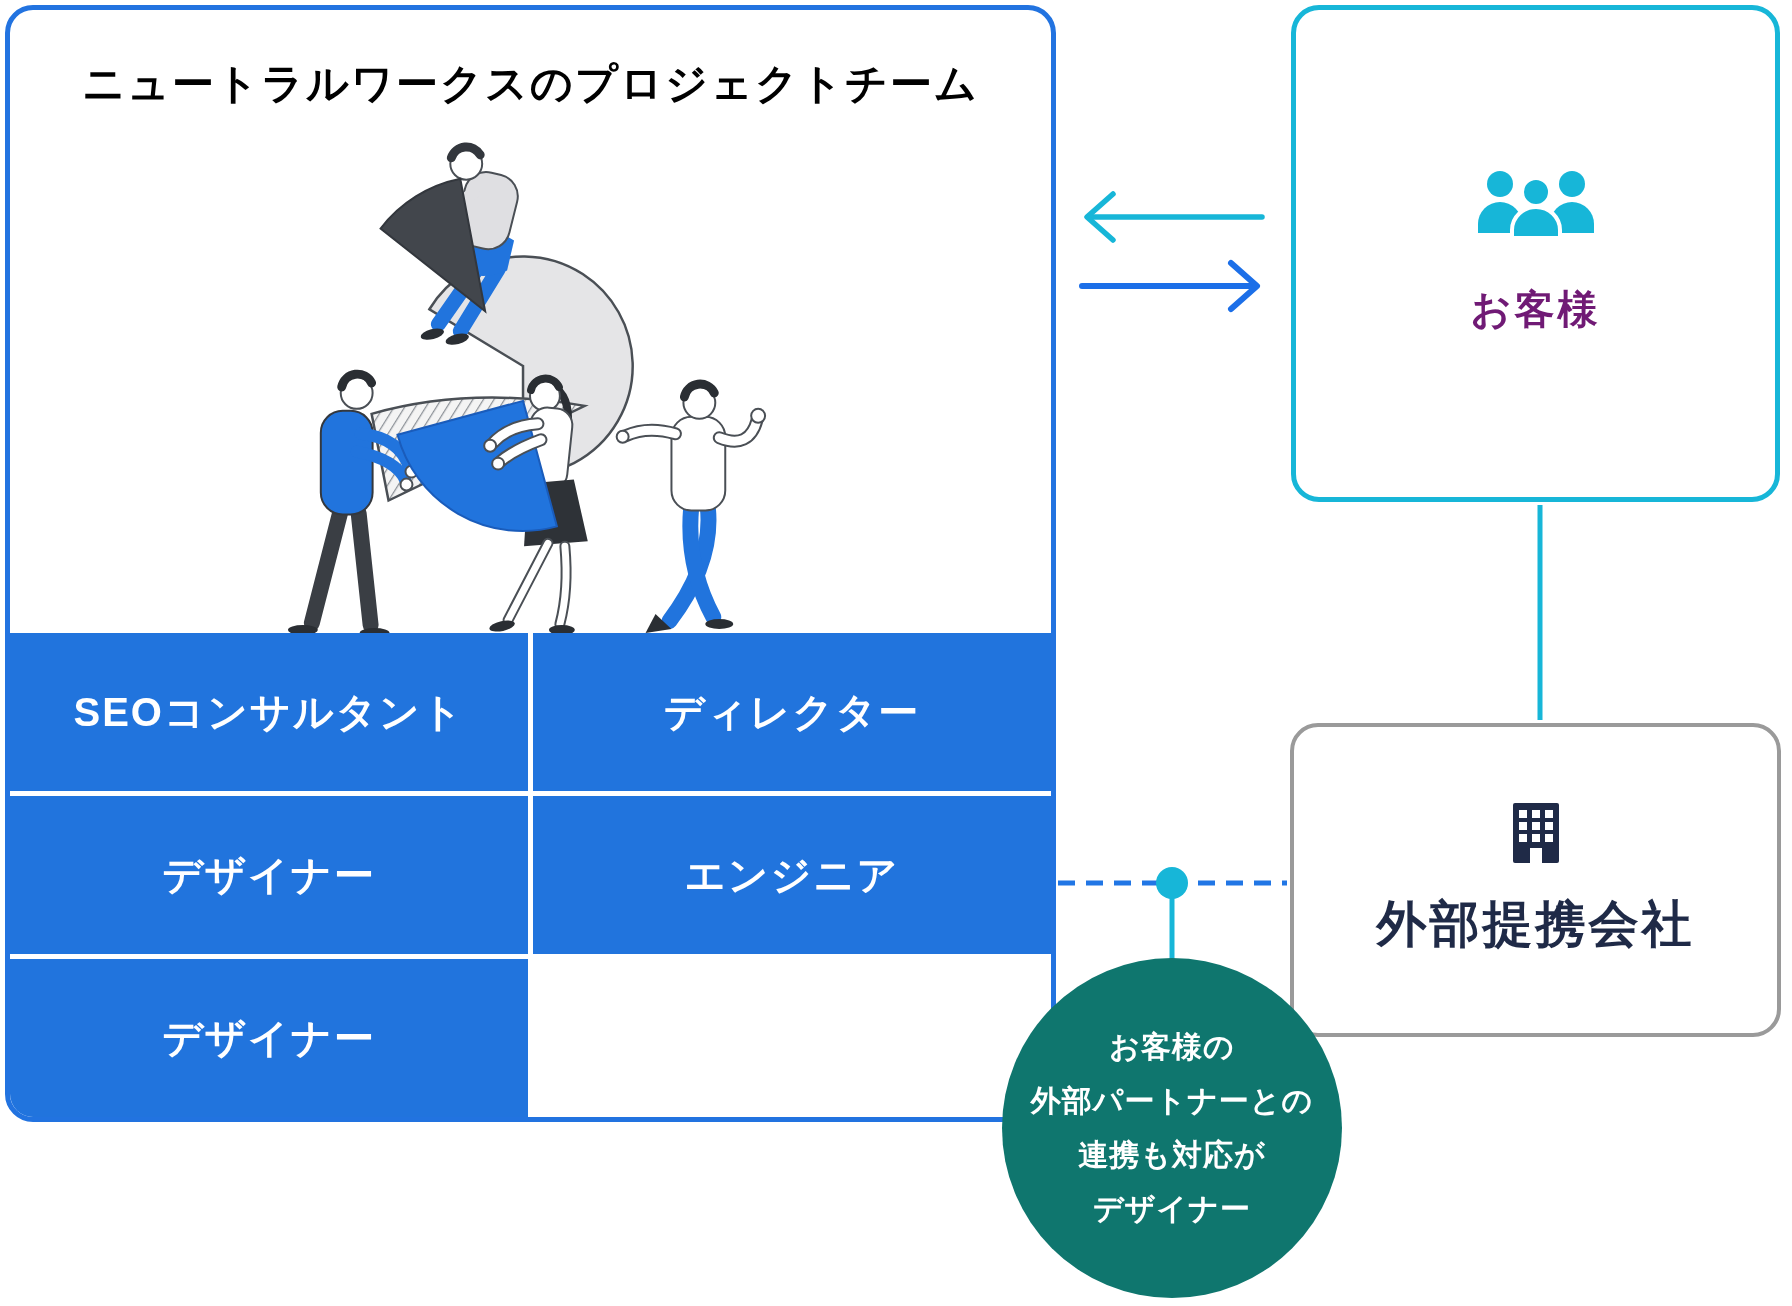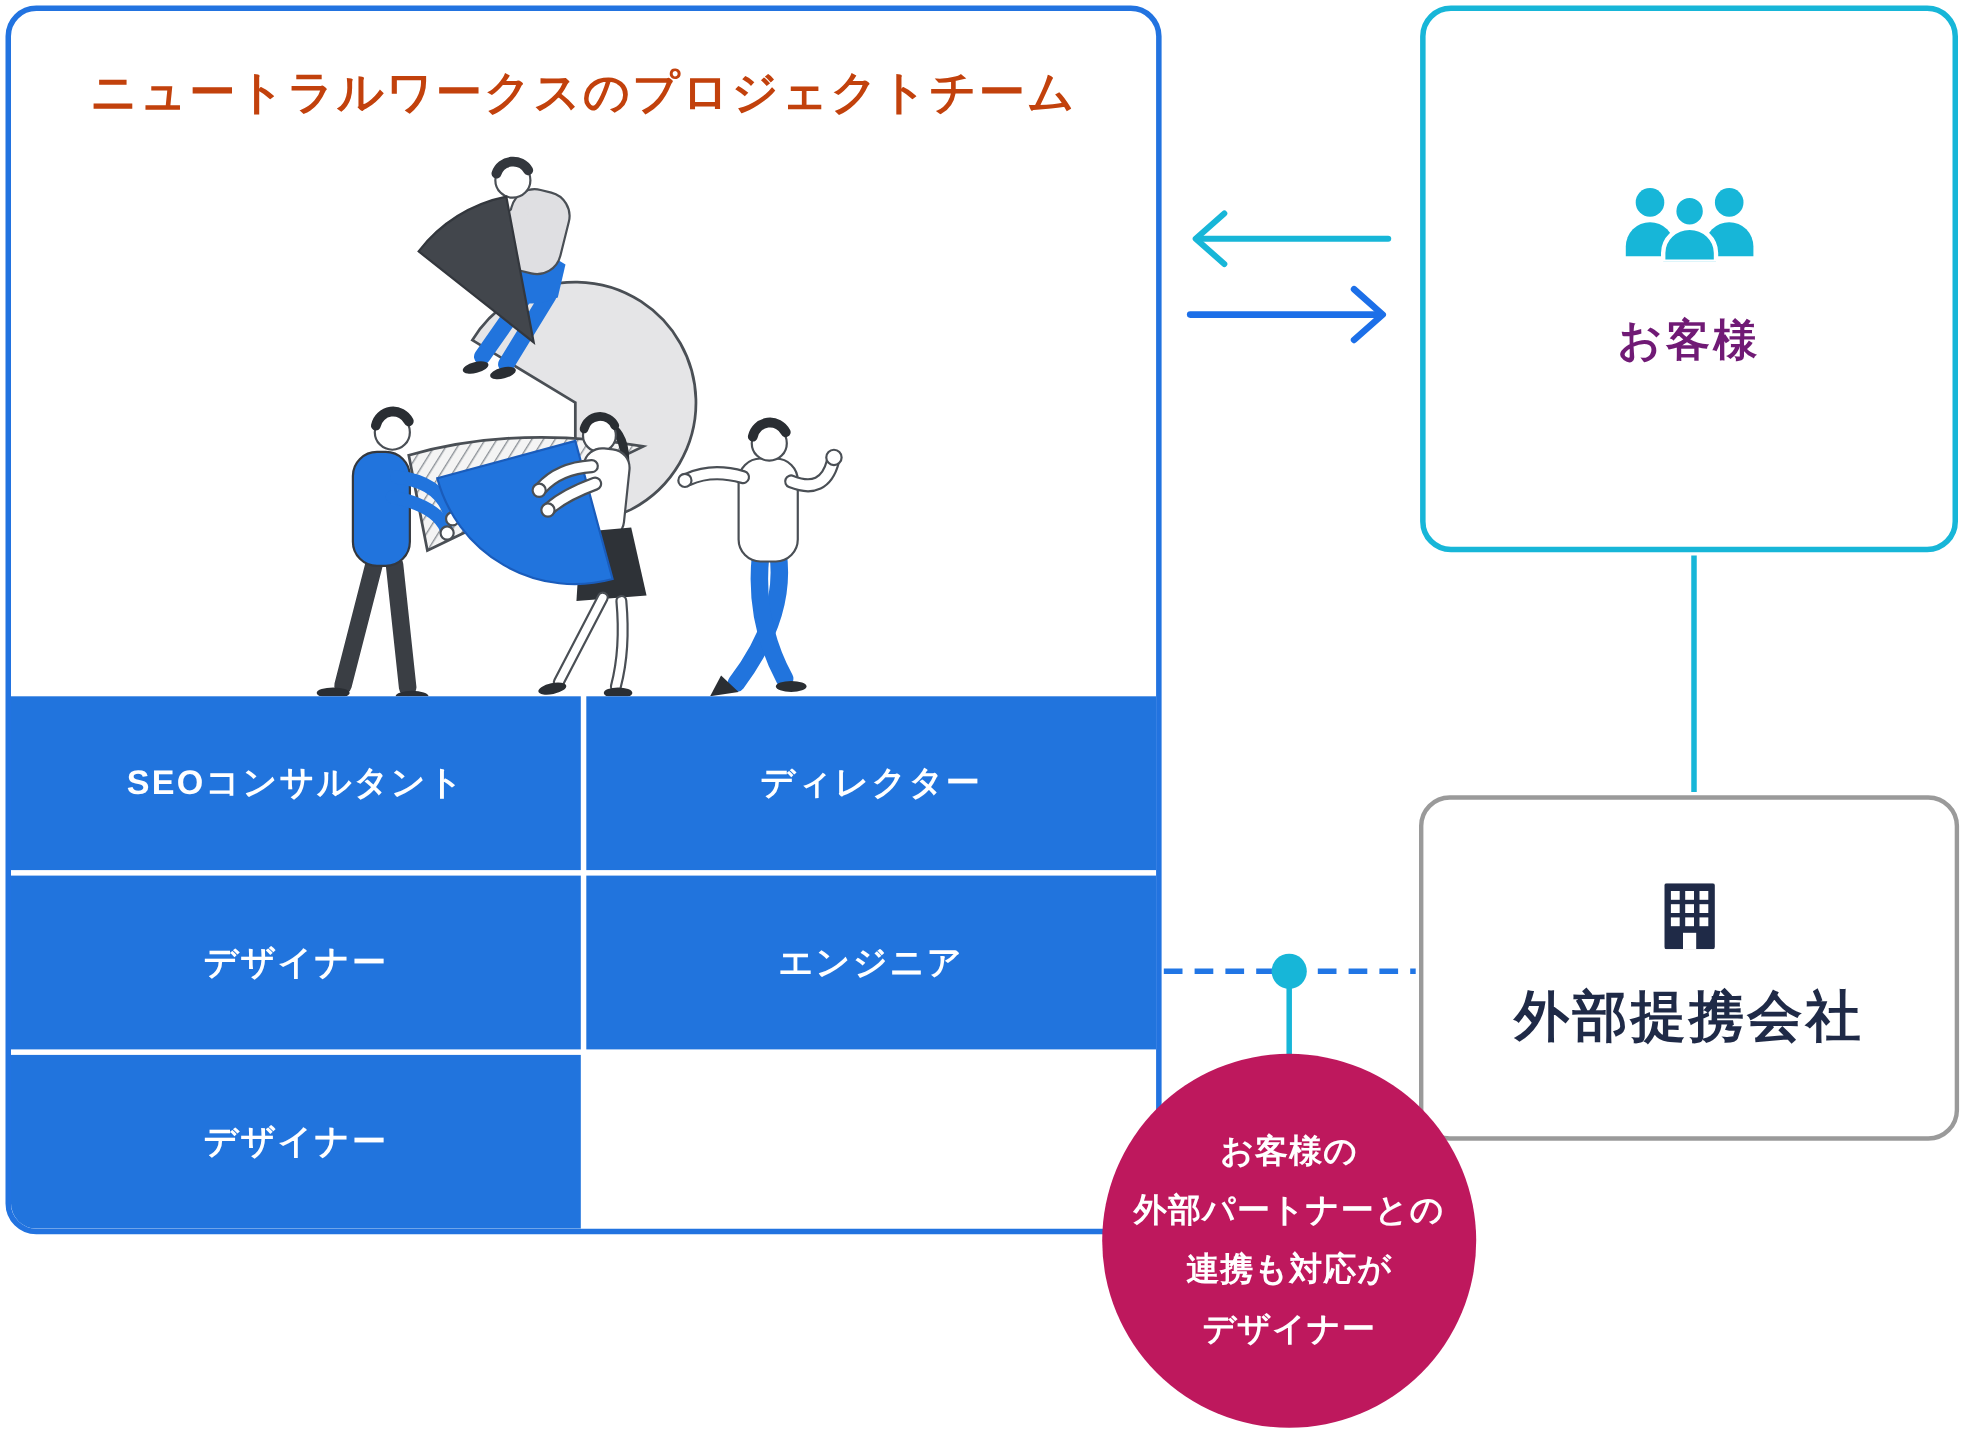--- a/index.html
+++ b/index.html
@@ -10,31 +10,31 @@
   }
   .canvas { position:absolute; left:0; top:0; width:1792px; height:1306px; }
 
   
   .team-box {
     position:absolute; left:5px; top:5px; width:1051px; height:1117px;
     border:5px solid #2273E0; border-radius:28px; background:#ffffff; overflow:hidden;
   }
   .team-title {
     margin-top:46px; text-align:center;
-    font-size:42px; font-weight:bold; color:#c2410c; letter-spacing:2px;
+    font-size:42px; font-weight:bold; color:#000000; letter-spacing:2px;
   }
   .illus { position:absolute; left:0; top:96px; width:1041px; height:527px; }
   .team-grid {
     position:absolute; left:0; right:0; bottom:0; height:484px;
     display:grid; grid-template-columns:1fr 1fr; grid-template-rows:1fr 1fr 1fr;
     gap:5px;
   }
   .team-cell {
     background:#2174DD; display:flex; align-items:center; justify-content:center;
-    color:#ffffff; font-size:31px; font-weight:bold; letter-spacing:2px;
+    color:#ffffff; font-size:40px; font-weight:bold; letter-spacing:2px;
   }
 
   
   .customer-box {
     position:absolute; left:1291px; top:5px; width:489px; height:497px;
     border:5px solid #17B6D8; border-radius:28px; background:#ffffff;
     display:flex; flex-direction:column; align-items:center; justify-content:center; gap:44px;
   }
   .customer-label { color:#701a75; font-size:40px; font-weight:bold; letter-spacing:3px; }
 
@@ -44,21 +44,21 @@
     display:flex; flex-direction:column; align-items:center; justify-content:center; gap:28px;
   }
   .partner-label { color:#1F2A47; font-size:50px; font-weight:bold; letter-spacing:3px; }
 
   
   .connectors { position:absolute; left:0; top:0; width:1792px; height:1306px; pointer-events:none; }
 
   
   .bubble {
     position:absolute; left:1002px; top:958px; width:340px; height:340px;
-    border-radius:50%; background:#be185d; z-index:5;
+    border-radius:50%; background:#0f766e; z-index:5;
     display:flex; flex-direction:column; align-items:center; justify-content:center;
   }
   .bubble div {
     color:#ffffff; font-size:30px; font-weight:bold; line-height:54px;
     letter-spacing:1px; text-align:center; white-space:nowrap;
   }
 </style>
 </head>
 <body>
 

